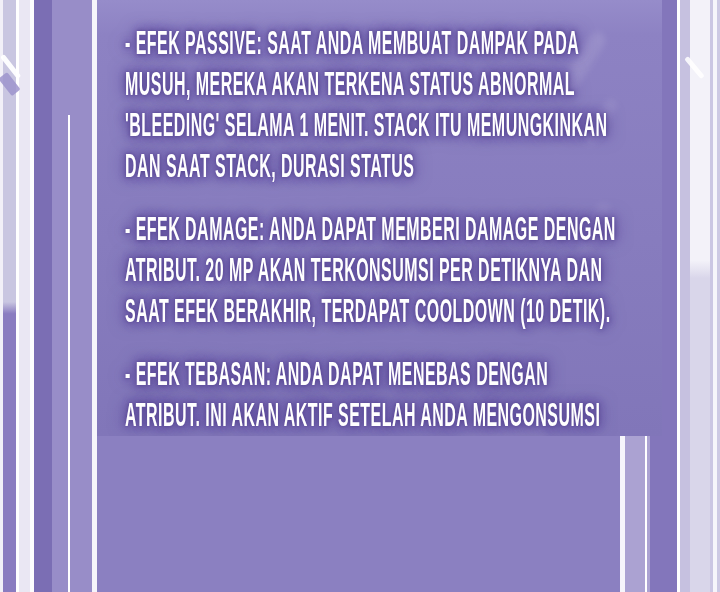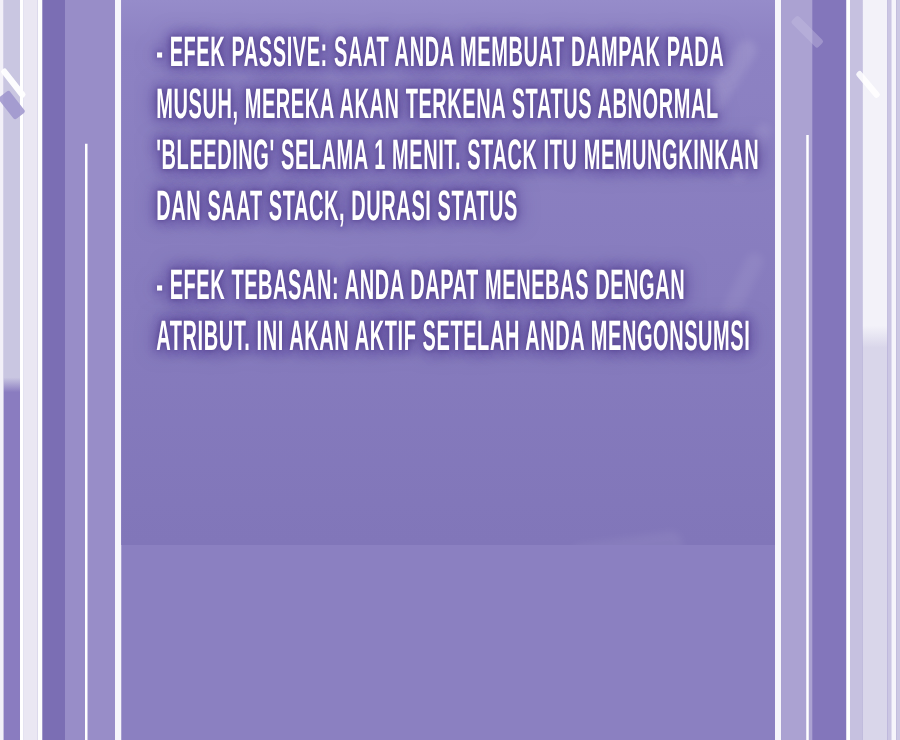--- a/index.html
+++ b/index.html
@@ -43,20 +43,21 @@
            transform:rotate(52deg);transform-origin:0 0;opacity:.85;}
   .diag-r1{left:688px;top:56px;width:26px;height:5px;background:#ffffff;
            transform:rotate(50deg);transform-origin:0 0;opacity:.85;}
   .diag-r2{left:638px;top:12px;width:30px;height:8px;background:#c2bbe0;
            transform:rotate(45deg);transform-origin:0 0;opacity:.45;}
 
   
   .panel{
     position:absolute;left:97px;top:0;width:523px;height:436px;overflow:hidden;
     background:linear-gradient(180deg,#968cca 0%,#8d82c3 8%,#877cbe 55%,#8176b9 100%);
+    padding-left:42px;
   }
   
   .wm{position:absolute;background:#ffffff;border-radius:8px;filter:blur(3px);}
   .wm1{left:478px;top:28px;width:16px;height:70px;transform:rotate(32deg);opacity:.10;}
   .wm2{left:498px;top:96px;width:12px;height:52px;transform:rotate(30deg);opacity:.08;}
   .wm3{left:490px;top:200px;width:14px;height:58px;transform:rotate(26deg);opacity:.06;}
   .wm4{left:360px;top:430px;width:90px;height:34px;transform:rotate(-8deg);opacity:.05;}
   .wm5{left:60px;top:548px;width:130px;height:28px;transform:rotate(-4deg);opacity:.06;}
 
   
@@ -112,20 +113,25 @@
 
   <div class="textcol">
 
     <div class="para">
       <div class="tline">- EFEK PASSIVE: SAAT ANDA MEMBUAT DAMPAK PADA</div>
       <div class="tline">MUSUH, MEREKA AKAN TERKENA STATUS ABNORMAL</div>
       <div class="tline">'BLEEDING' SELAMA 1 MENIT. STACK ITU MEMUNGKINKAN</div>
       <div class="tline">DAN SAAT STACK, DURASI STATUS</div>
     </div>
 
+    <div class="para">
+      <div class="tline">- EFEK DAMAGE: ANDA DAPAT MEMBERI DAMAGE DENGAN</div>
+      <div class="tline">ATRIBUT. 20 MP AKAN TERKONSUMSI PER DETIKNYA DAN</div>
+      <div class="tline">SAAT EFEK BERAKHIR, TERDAPAT COOLDOWN (10 DETIK).</div>
+    </div>
 
 
     <div class="para">
       <div class="tline">- EFEK TEBASAN: ANDA DAPAT MENEBAS DENGAN</div>
       <div class="tline">ATRIBUT. INI AKAN AKTIF SETELAH ANDA MENGONSUMSI</div>
     </div>
 
   </div>
 </div>
 

